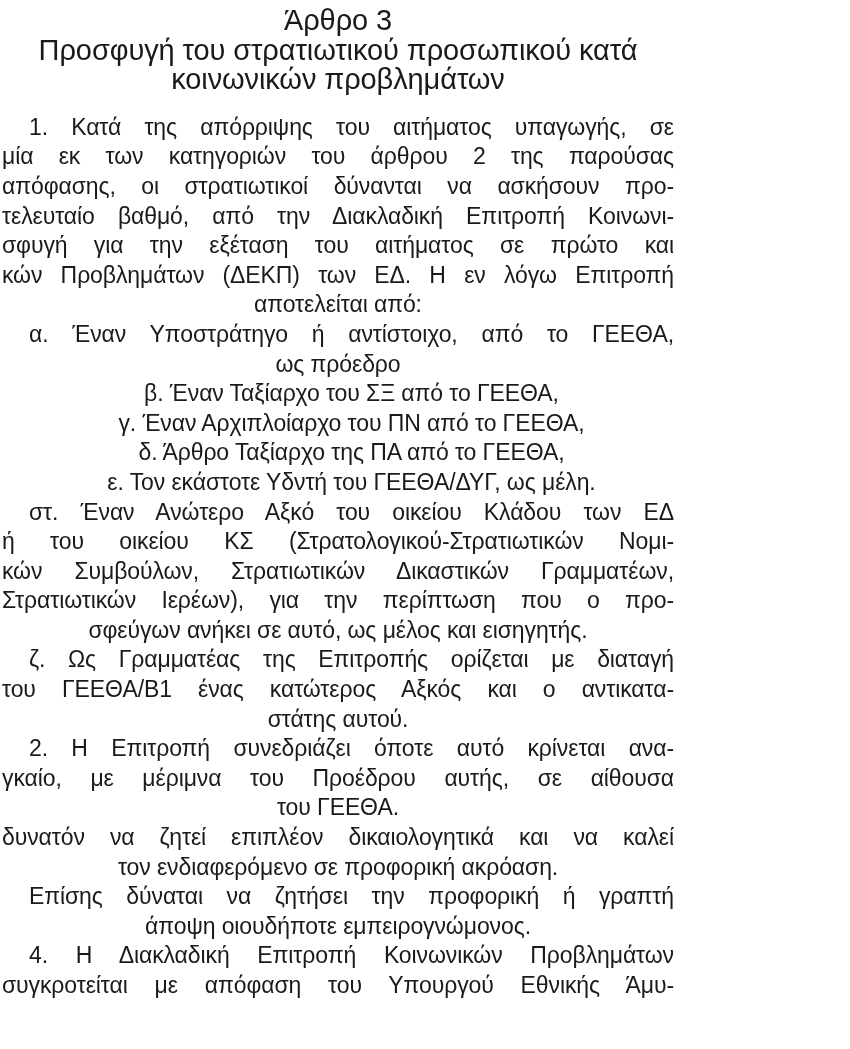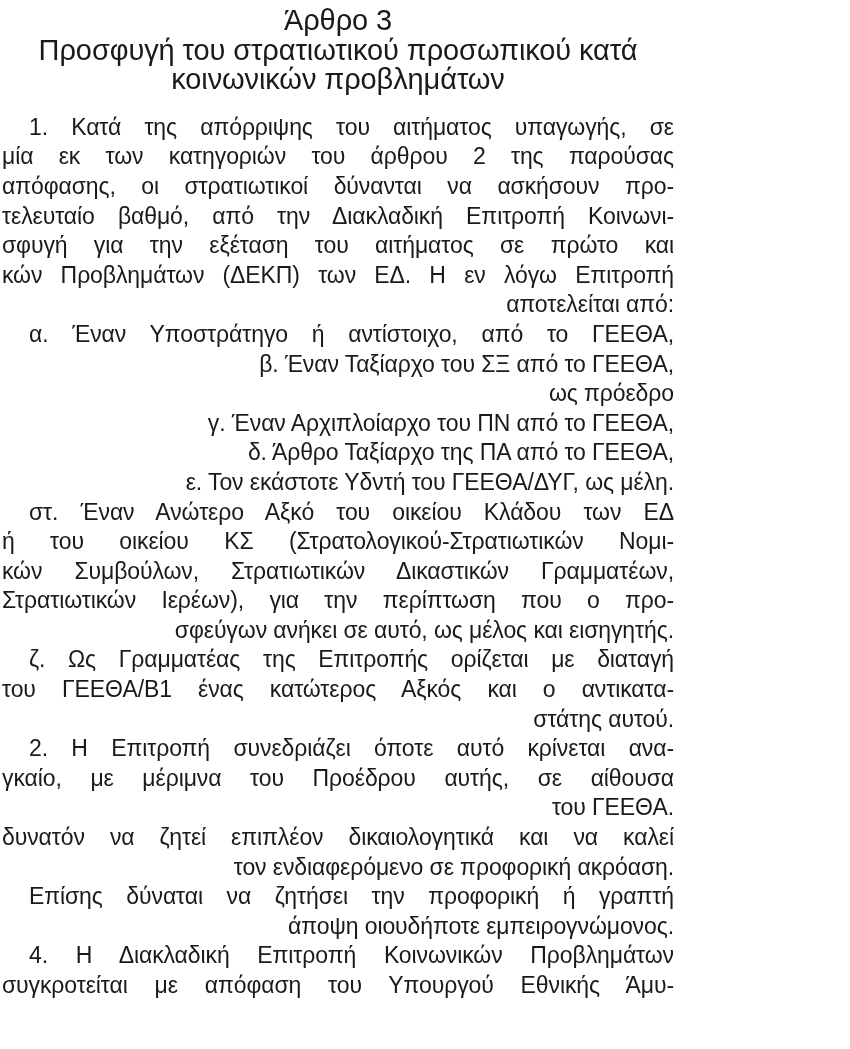--- a/index.html
+++ b/index.html
@@ -28,21 +28,21 @@
     letter-spacing: -0.1px;
     white-space: nowrap;
   }
   .article-body {
     margin-top: 18px;
   }
   .body-line {
     font-size: 23px;
     line-height: 29.6px;
     letter-spacing: -0.1px;
-    text-align: right;
+    text-align: center;
   }
   .body-line.indent {
     text-indent: 27px;
   }
   .body-line.justify {
     text-align: justify;
     text-align-last: justify;
   }
 </style>
 </head>
@@ -57,22 +57,22 @@
       </div>
     <div class="article-body">
         <div class="body-line indent justify">1. Κατά της απόρριψης του αιτήματος υπαγωγής, σε</div>
         <div class="body-line justify">μία εκ των κατηγοριών του άρθρου 2 της παρούσας</div>
         <div class="body-line justify">απόφασης, οι στρατιωτικοί δύνανται να ασκήσουν προ-</div>
         <div class="body-line justify">τελευταίο βαθμό, από την Διακλαδική Επιτροπή Κοινωνι-</div>
         <div class="body-line justify">σφυγή για την εξέταση του αιτήματος σε πρώτο και</div>
         <div class="body-line justify">κών Προβλημάτων (ΔΕΚΠ) των ΕΔ. Η εν λόγω Επιτροπή</div>
         <div class="body-line">αποτελείται από:</div>
         <div class="body-line indent justify">α. Έναν Υποστράτηγο ή αντίστοιχο, από το ΓΕΕΘΑ,</div>
+        <div class="body-line">ως πρόεδρο</div>
         <div class="body-line indent">β. Έναν Ταξίαρχο του ΣΞ από το ΓΕΕΘΑ,</div>
-        <div class="body-line">ως πρόεδρο</div>
         <div class="body-line indent">γ. Έναν Αρχιπλοίαρχο του ΠΝ από το ΓΕΕΘΑ,</div>
         <div class="body-line indent">δ. Άρθρο Ταξίαρχο της ΠΑ από το ΓΕΕΘΑ,</div>
         <div class="body-line indent">ε. Τον εκάστοτε Υδντή του ΓΕΕΘΑ/ΔΥΓ, ως μέλη.</div>
         <div class="body-line indent justify">στ. Έναν Ανώτερο Αξκό του οικείου Κλάδου των ΕΔ</div>
         <div class="body-line justify">ή του οικείου ΚΣ (Στρατολογικού-Στρατιωτικών Νομι-</div>
         <div class="body-line justify">κών Συμβούλων, Στρατιωτικών Δικαστικών Γραμματέων,</div>
         <div class="body-line justify">Στρατιωτικών Ιερέων), για την περίπτωση που ο προ-</div>
         <div class="body-line">σφεύγων ανήκει σε αυτό, ως μέλος και εισηγητής.</div>
         <div class="body-line indent justify">ζ. Ως Γραμματέας της Επιτροπής ορίζεται με διαταγή</div>
         <div class="body-line justify">του ΓΕΕΘΑ/Β1 ένας κατώτερος Αξκός και ο αντικατα-</div>

